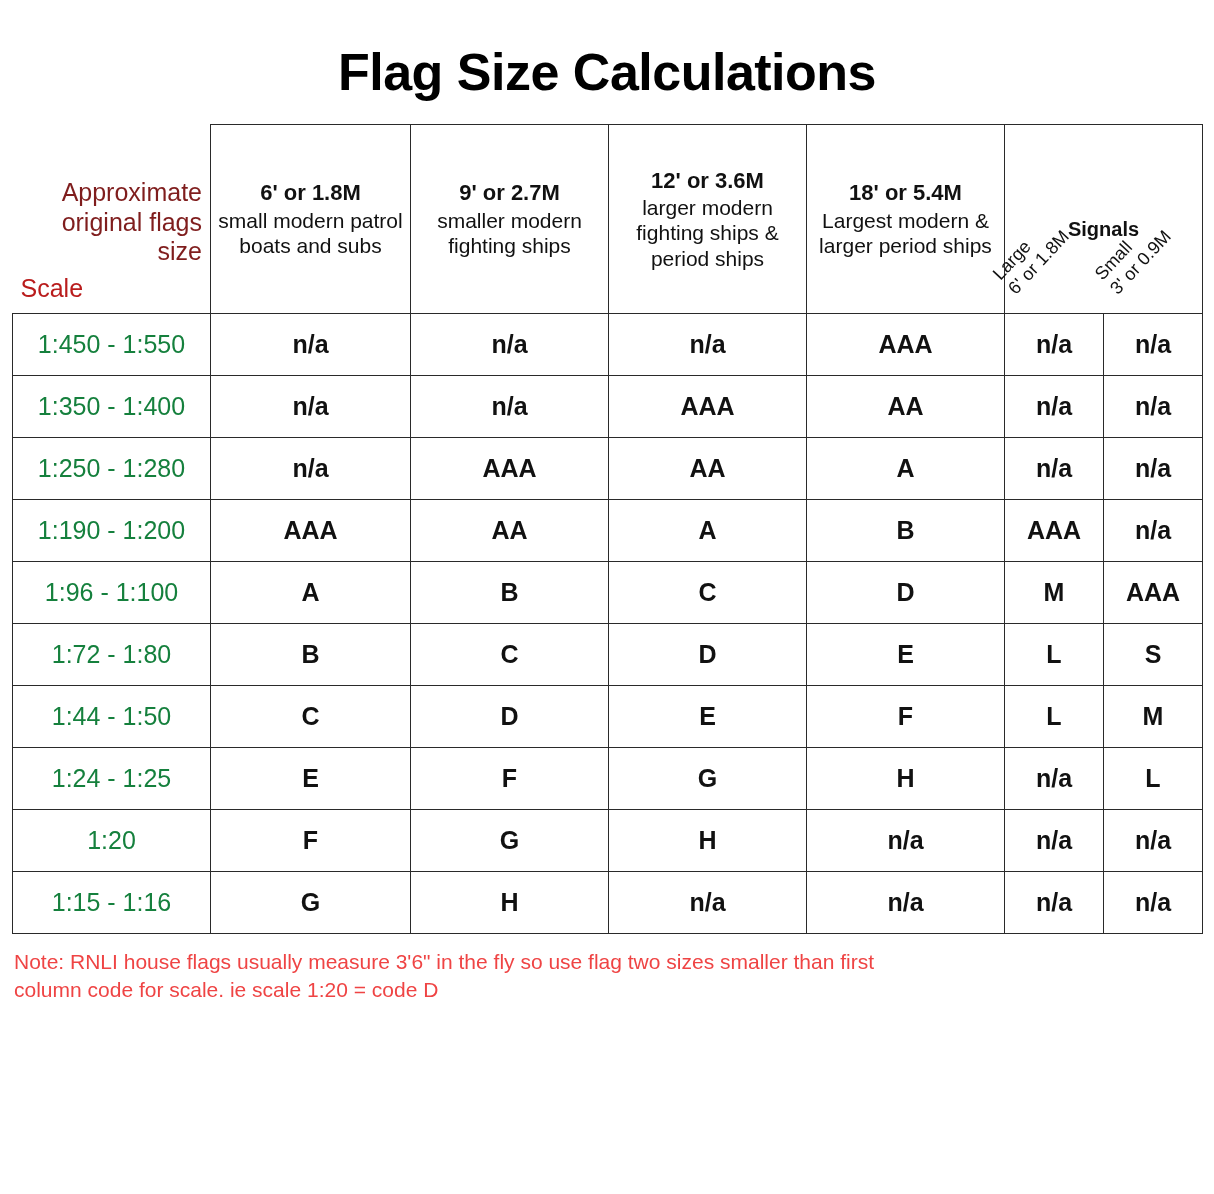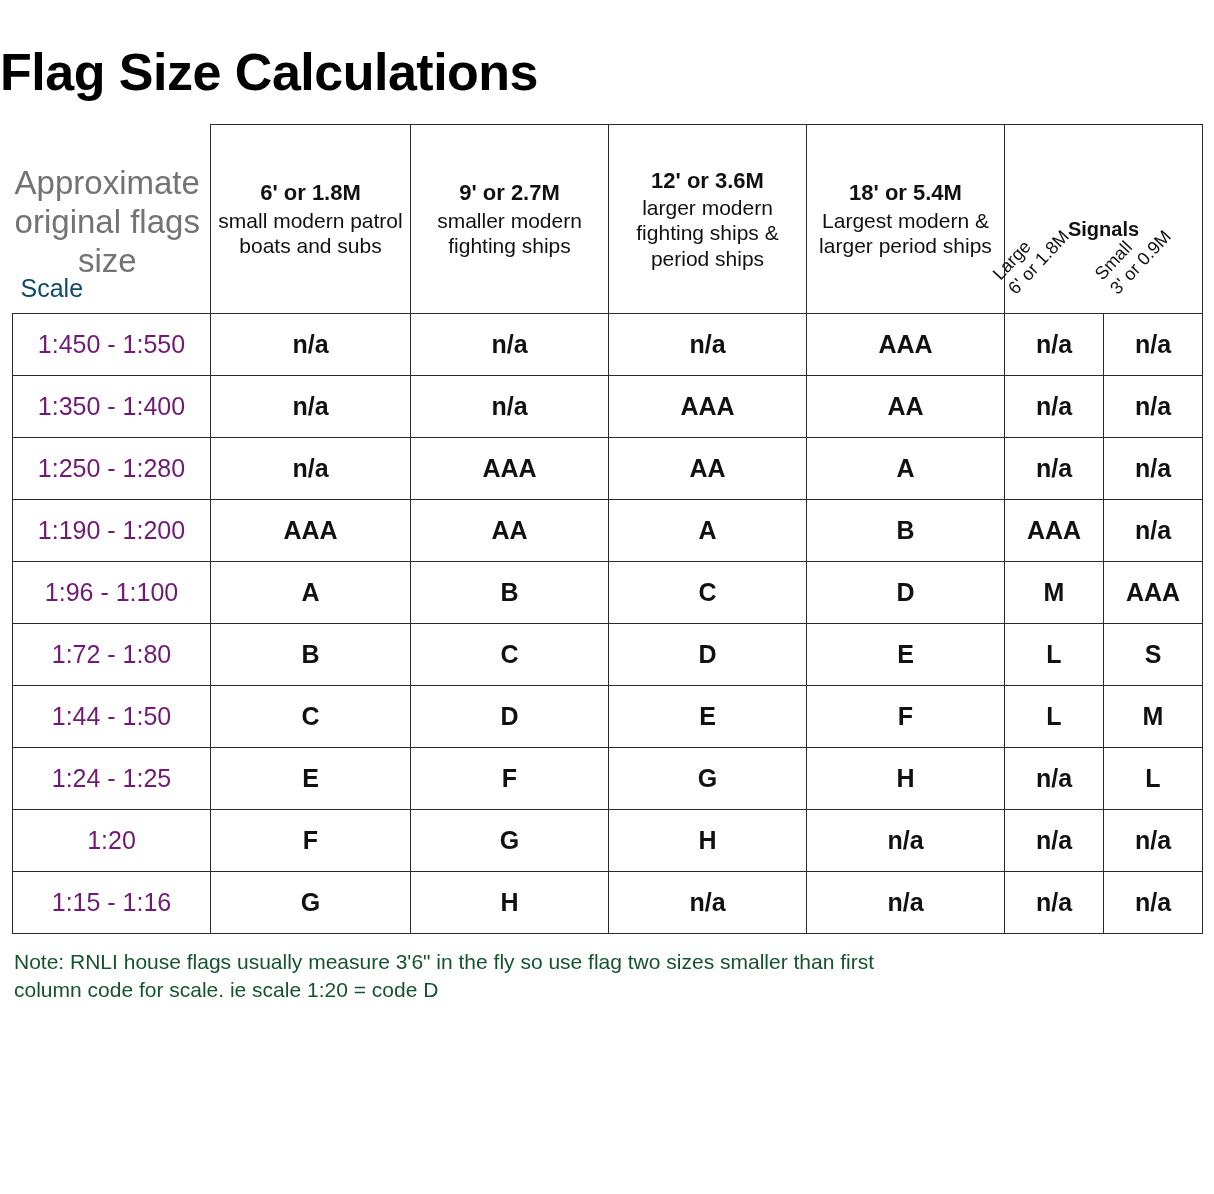--- a/index.html
+++ b/index.html
@@ -16,21 +16,21 @@
     overflow: hidden;
   }
   .page {
     width: 1214px;
     height: 1194px;
     box-sizing: border-box;
     padding: 0;
     position: relative;
   }
   .title {
-    text-align: left;
+    text-align: center;
     font-size: 52px;
     font-weight: bold;
     letter-spacing: -0.5px;
     margin: 42px 0 22px 0;
     color: #000;
   }
   table.flagtable {
     border-collapse: collapse;
     width: 1190px;
     margin: 0 12px;
@@ -54,33 +54,33 @@
   
   .hdr-scale {
     border: none !important;
     text-align: right;
     vertical-align: top;
     position: relative;
     height: 188px;
     padding: 0 !important;
   }
   .hdr-scale .approx {
-    font-size: 33px;
+    font-size: 25px;
     line-height: 1.18;
-    text-align: center;
+    text-align: right;
     padding: 8px 8px 0 0;
-    color: #737373;
+    color: #7f1d1d;
   }
   .hdr-scale .scaleword {
     position: absolute;
     left: 8px;
     bottom: 10px;
     font-size: 25px;
     text-align: left;
-    color: #0c4a6e;
+    color: #b91c1c;
   }
   th.colhead {
     vertical-align: top;
     padding: 8px 6px 8px 6px;
     height: 188px;
     box-sizing: border-box;
   }
   th.colhead .big {
     font-size: 22px;
     font-weight: bold;
@@ -128,32 +128,32 @@
   .rot-label .l1 { display: block; font-weight: normal; }
   .rot-label .l2 { display: block; font-weight: normal; }
   .rot-large { left: 14px; }
   .rot-small { left: 116px; }
 
   td.scalecell {
     text-align: left;
     padding: 0 0 0 10px;
     font-size: 25px;
     height: 61px;
-    color: #701a75;
+    color: #15803d;
   }
   td.val {
     font-size: 25px;
     font-weight: bold;
     height: 61px;
   }
   .note {
     margin: 14px 14px 0 14px;
     font-size: 21px;
     line-height: 1.35;
-    color: #14532d;
+    color: #ef4444;
   }
 </style>
 </head>
 <body>
 
 <div class="page">
 
   <div class="title">Flag Size Calculations</div>
 
   <table class="flagtable">

